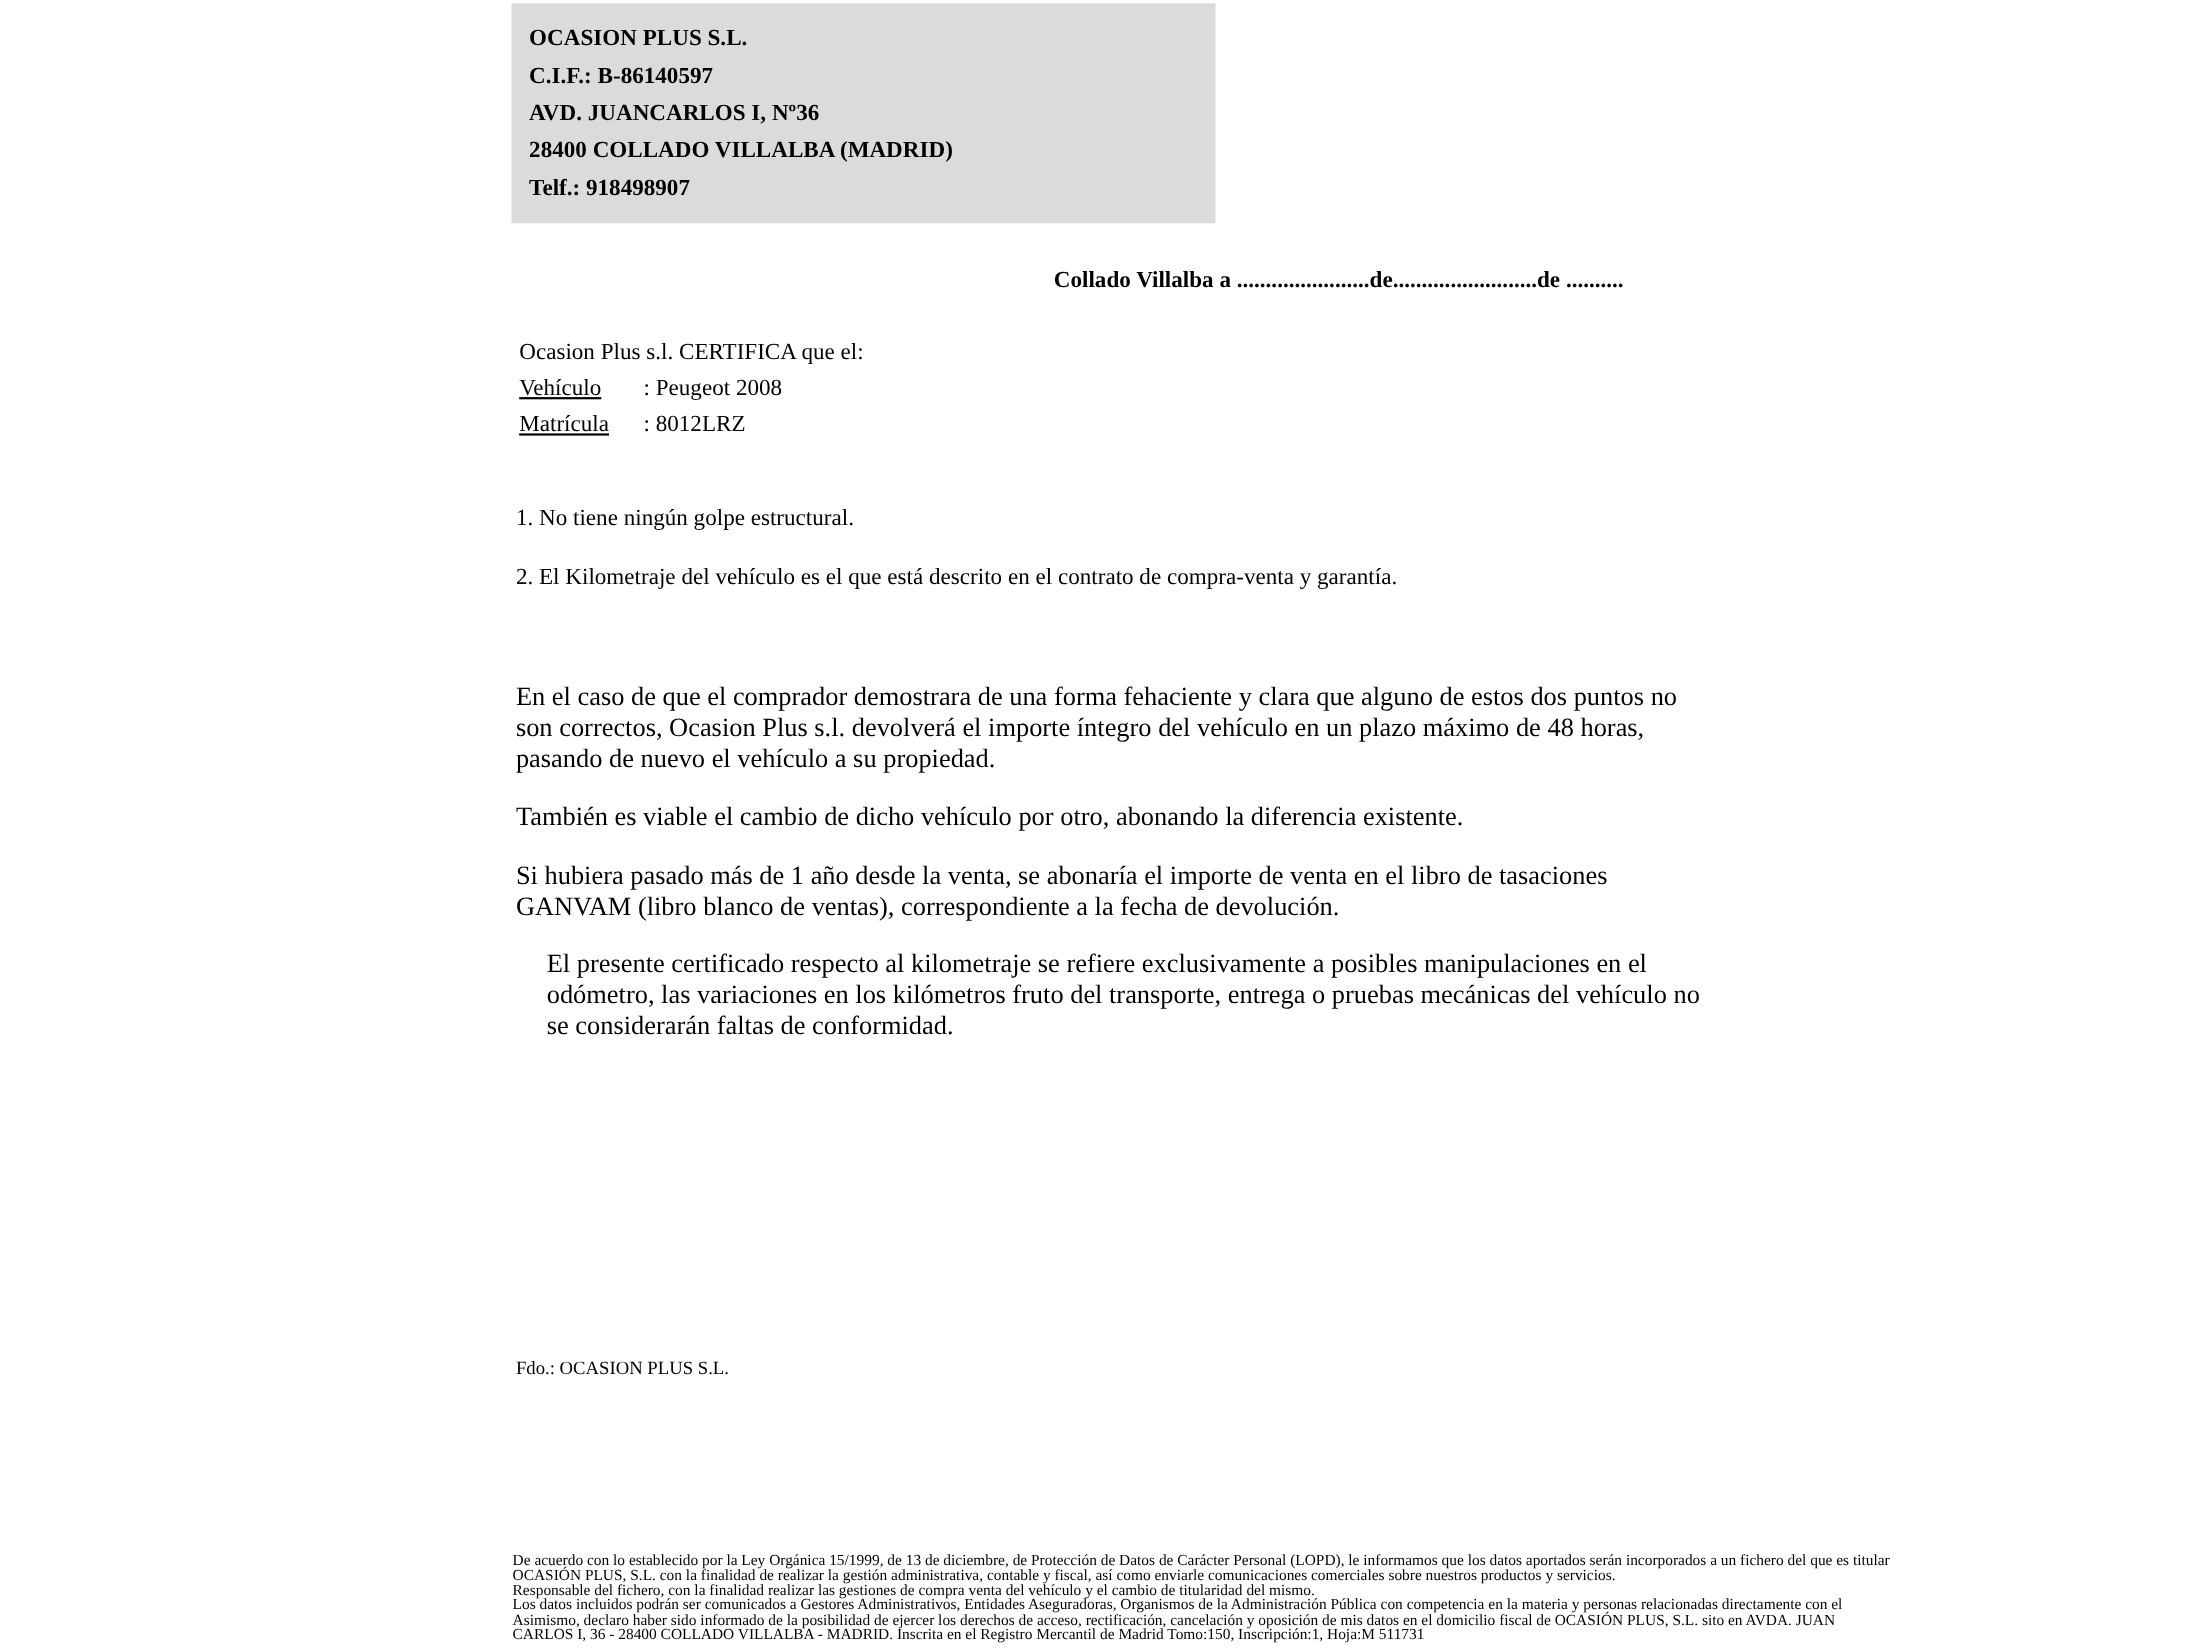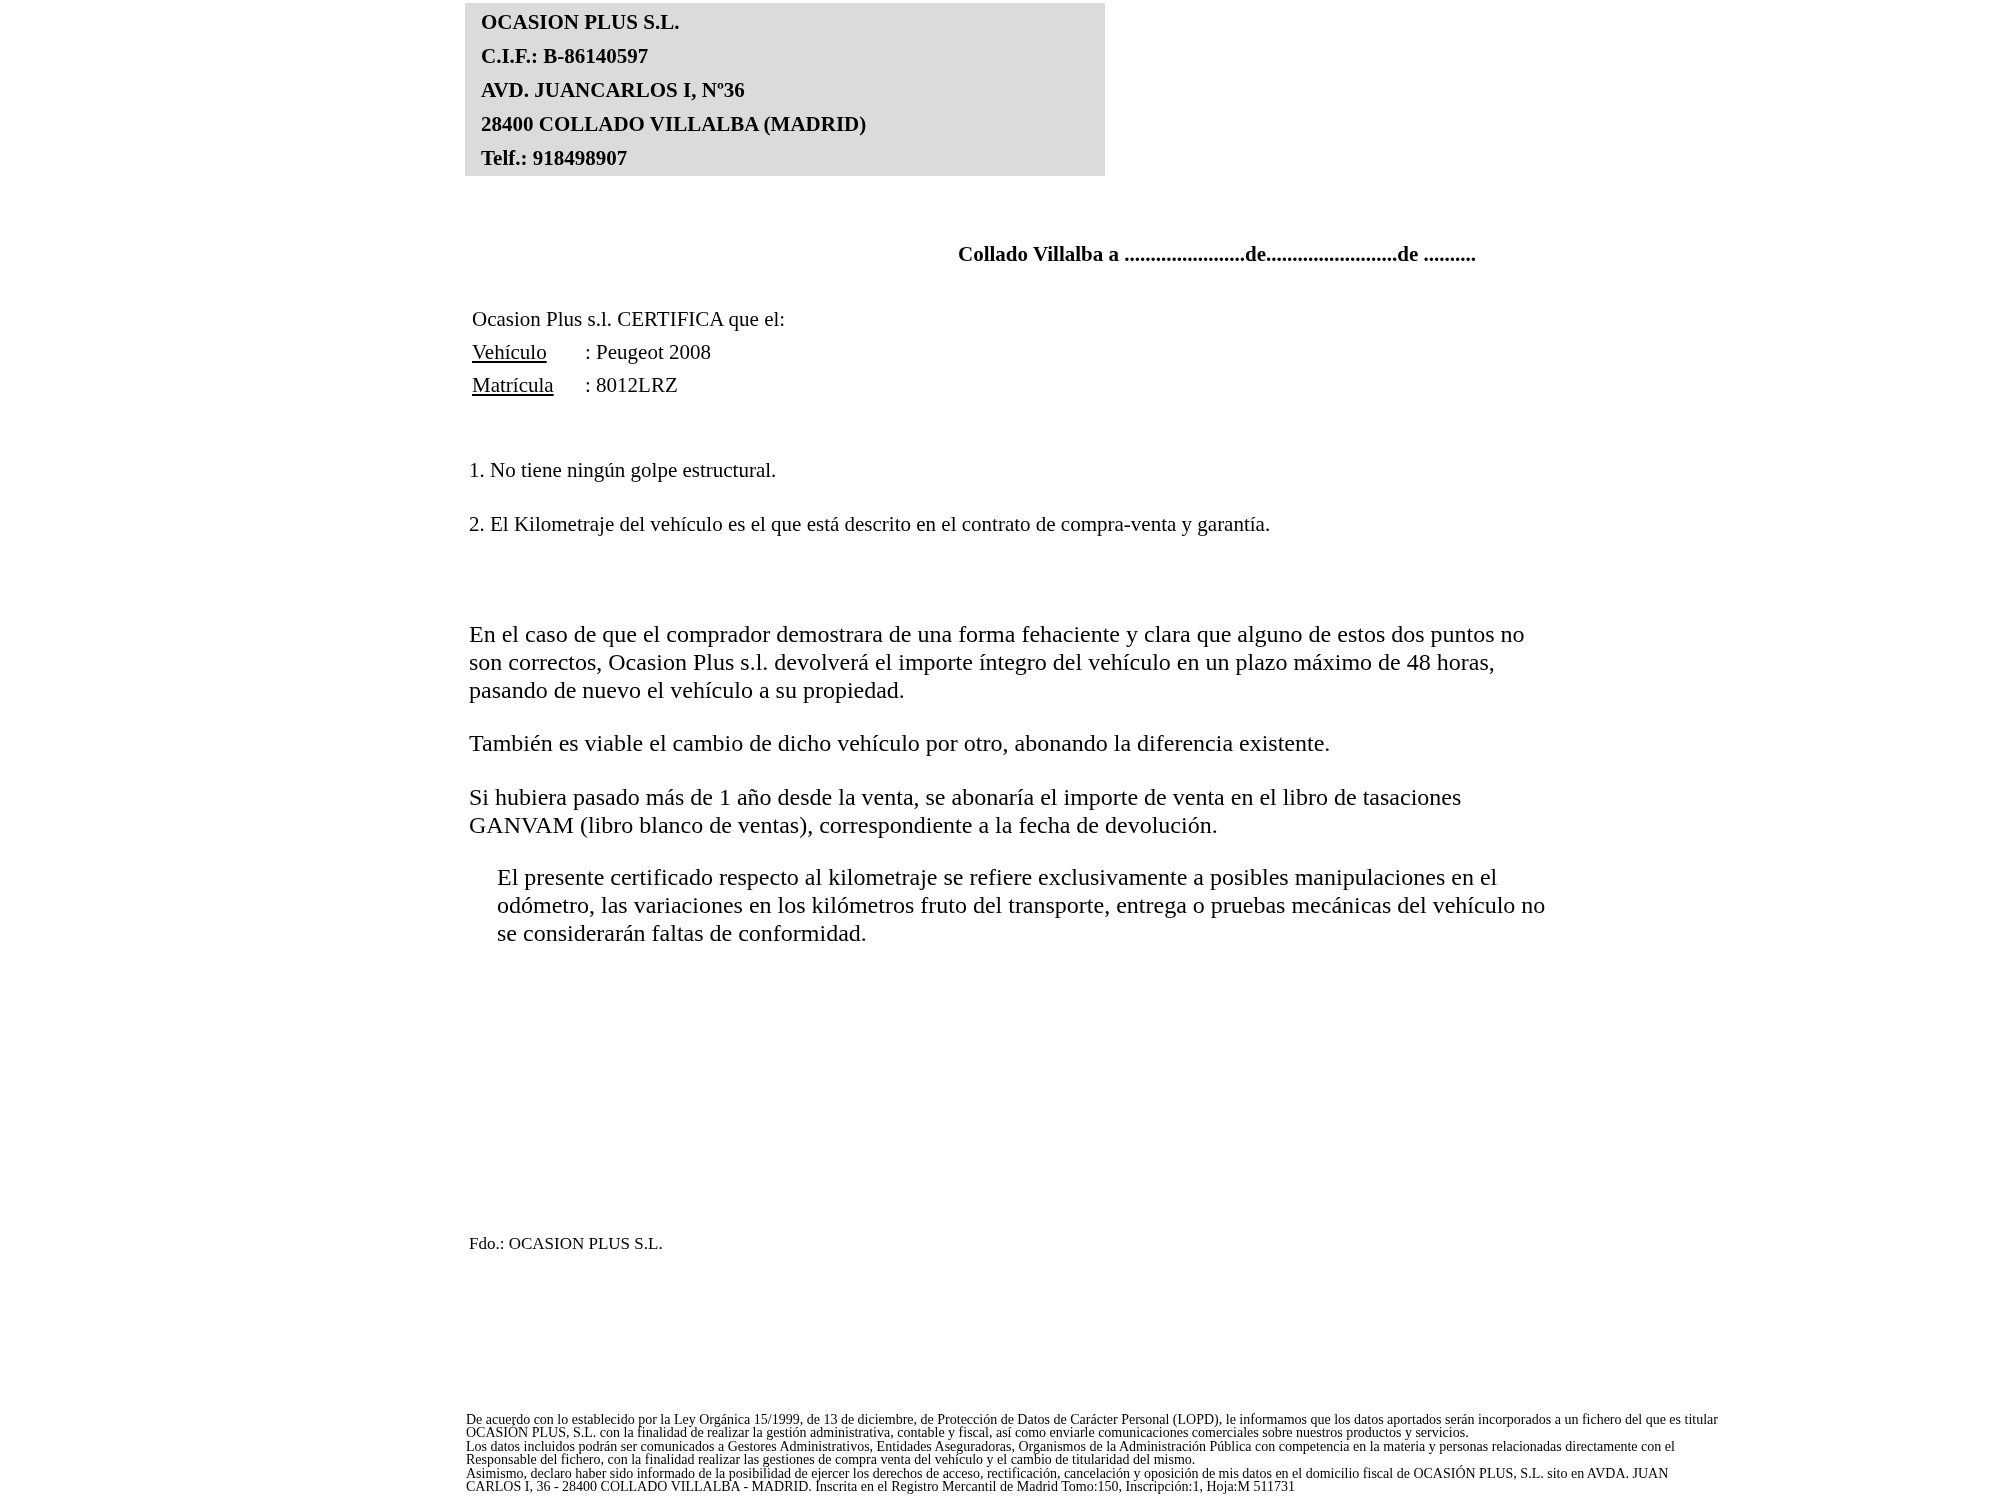--- a/index.html
+++ b/index.html
@@ -14,23 +14,23 @@
     background: #ffffff;
     overflow: hidden;
     font-family: "Liberation Serif", "DejaVu Serif", serif;
     color: #000000;
   }
   .header-box {
     position: absolute;
     left: 465px;
     top: 3px;
     width: 640px;
-    height: 173px;
+    height: 200px;
     box-sizing: border-box;
-    padding: 2px 0 0 16px;
+    padding: 14px 0 0 16px;
     background: #dbdbdb;
     font-weight: bold;
     font-size: 21px;
     line-height: 34px;
     white-space: nowrap;
   }
   .date-line {
     position: absolute;
     left: 958px;
     top: 242px;
@@ -125,19 +125,19 @@
 GANVAM (libro blanco de ventas), correspondiente a la fecha de devolución.</div>
   <div class="para para4">El presente certificado respecto al kilometraje se refiere exclusivamente a posibles manipulaciones en el
 odómetro, las variaciones en los kilómetros fruto del transporte, entrega o pruebas mecánicas del vehículo no
 se considerarán faltas de conformidad.</div>
 
   <div class="signature">Fdo.: OCASION PLUS S.L.</div>
 
   <div class="legal">
     <div>De acuerdo con lo establecido por la Ley Orgánica 15/1999, de 13 de diciembre, de Protección de Datos de Carácter Personal (LOPD), le informamos que los datos aportados serán incorporados a un fichero del que es titular</div>
     <div>OCASIÓN PLUS, S.L. con la finalidad de realizar la gestión administrativa, contable y fiscal, así como enviarle comunicaciones comerciales sobre nuestros productos y servicios.</div>
+    <div>Responsable del fichero, con la finalidad realizar las gestiones de compra venta del vehículo y el cambio de titularidad del mismo.</div>
     <div>Los datos incluidos podrán ser comunicados a Gestores Administrativos, Entidades Aseguradoras, Organismos de la Administración Pública con competencia en la materia y personas relacionadas directamente con el</div>
-    <div>Responsable del fichero, con la finalidad realizar las gestiones de compra venta del vehículo y el cambio de titularidad del mismo.</div>
     <div>Asimismo, declaro haber sido informado de la posibilidad de ejercer los derechos de acceso, rectificación, cancelación y oposición de mis datos en el domicilio fiscal de OCASIÓN PLUS, S.L. sito en AVDA. JUAN</div>
     <div>CARLOS I, 36 - 28400 COLLADO VILLALBA - MADRID. Inscrita en el Registro Mercantil de Madrid Tomo:150, Inscripción:1, Hoja:M 511731</div>
   </div>
 
 </div>
 
 </body></html>

